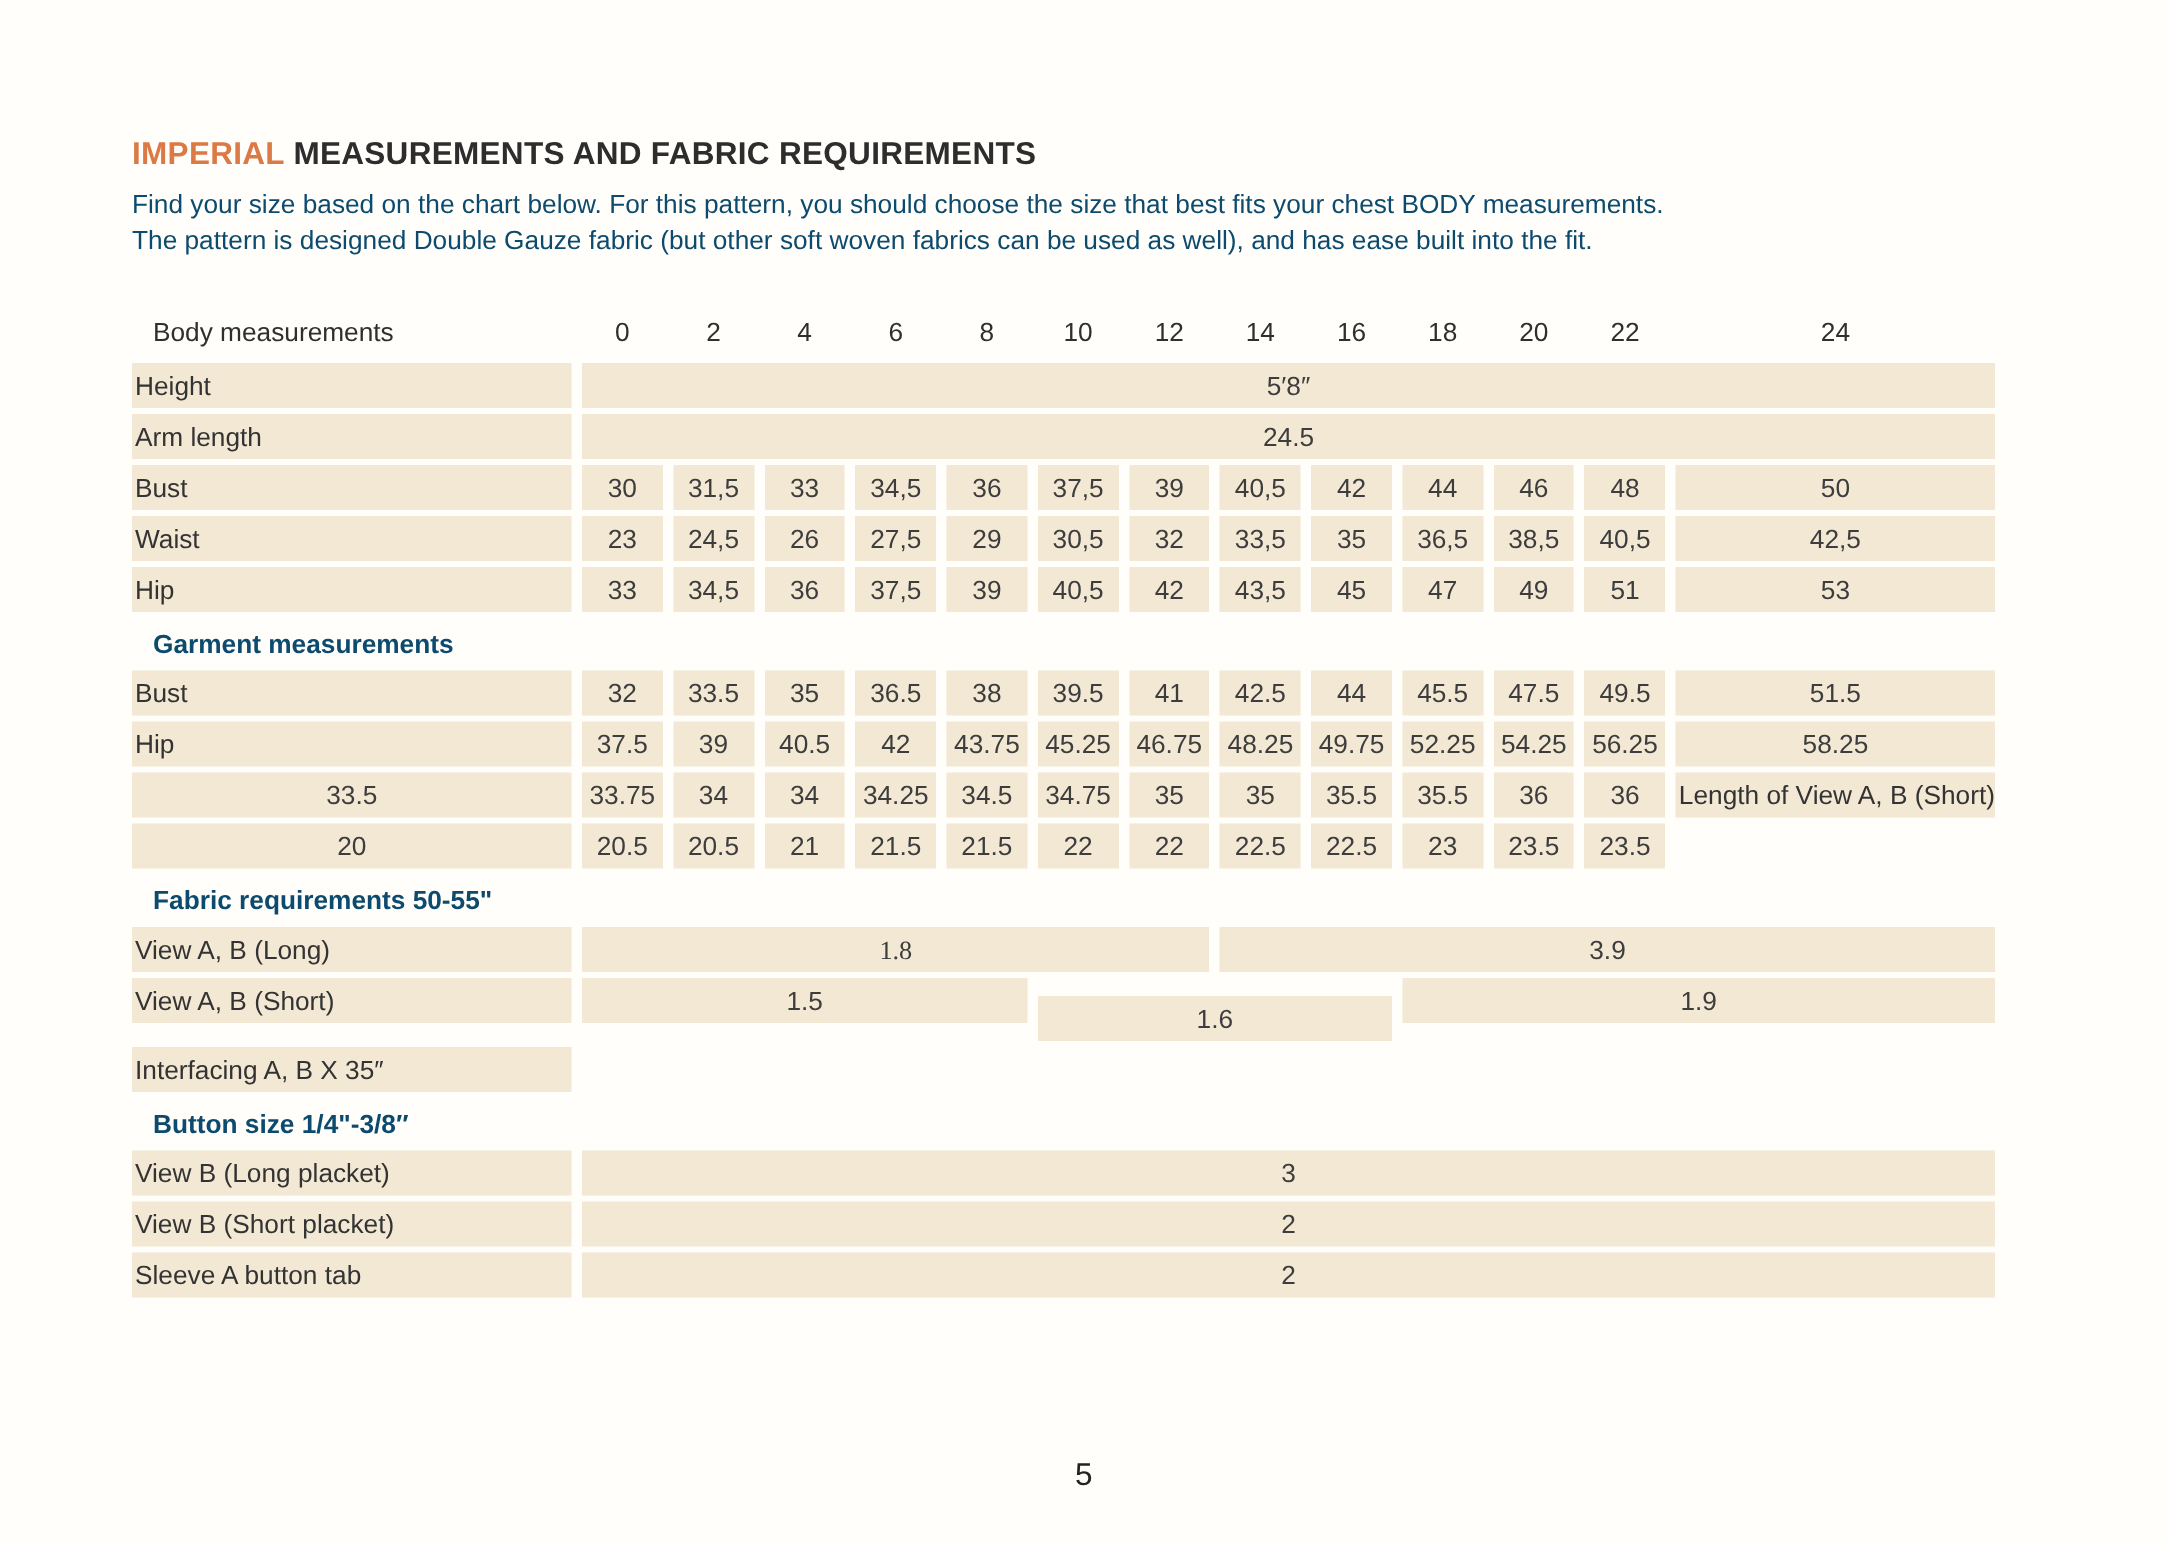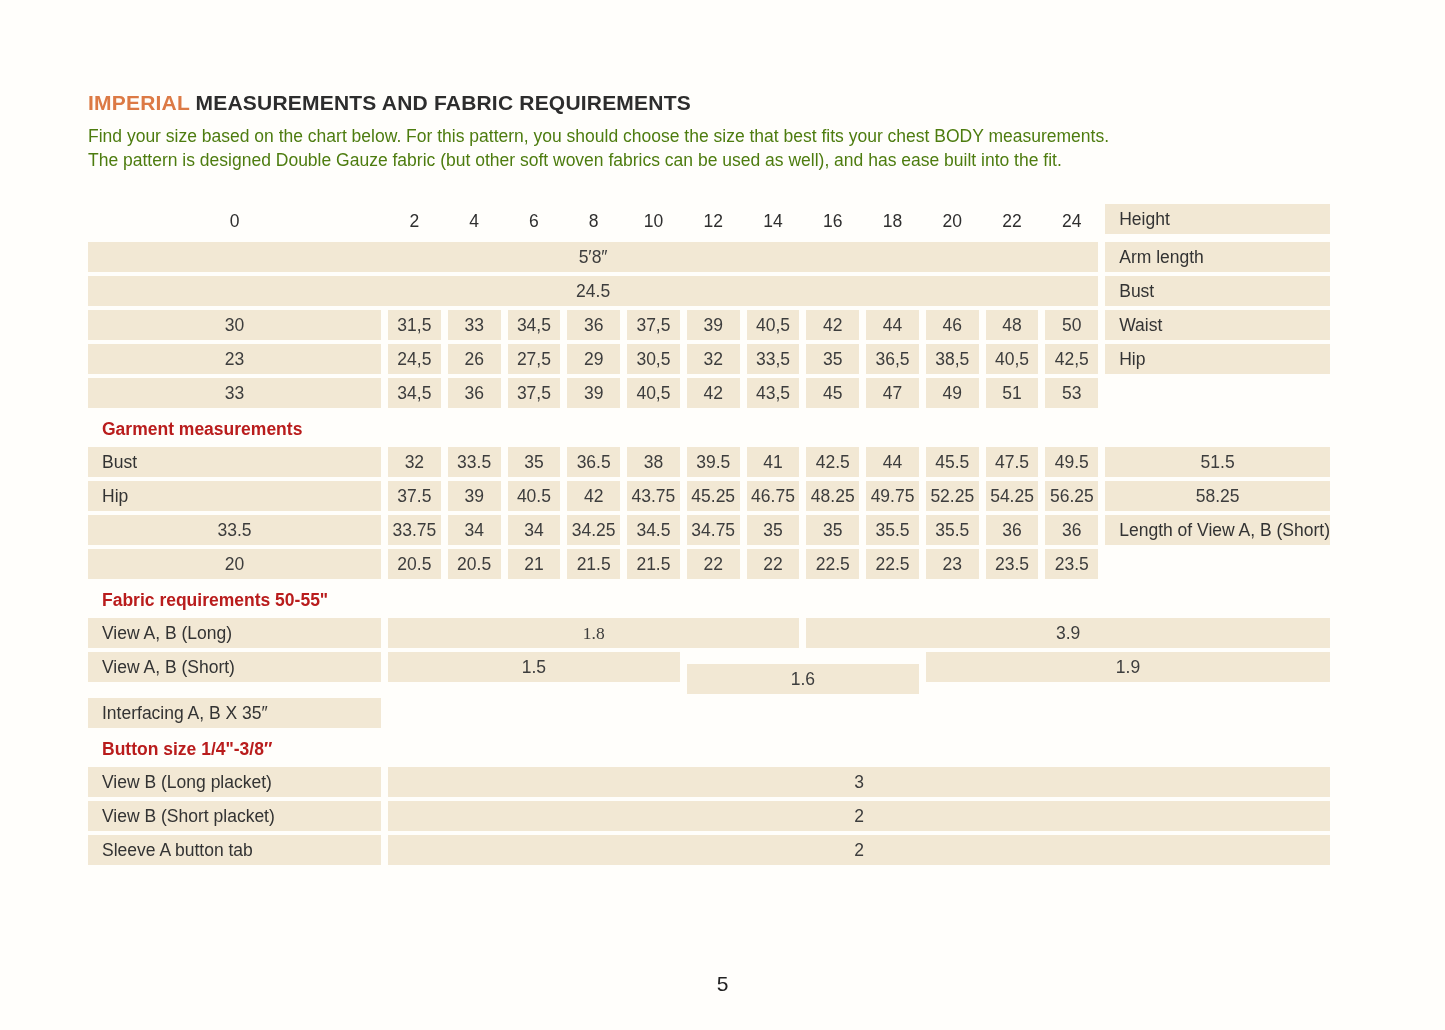--- a/index.html
+++ b/index.html
@@ -19,21 +19,21 @@
     font-weight: bold;
     letter-spacing: 0.2px;
     color: #2d2d2d;
     line-height: 30px;
   }
   h1.title .accent { color: #dc7a45; }
   .intro {
     margin: 7px 0 0 0;
     font-size: 17.5px;
     line-height: 23.5px;
-    color: #4d7c0f;
+    color: #0c4a6e;
   }
   .grid {
     margin-top: 32px;
     display: grid;
     grid-template-columns: 293px repeat(13, 1fr);
     column-gap: 7px;
     row-gap: 4px;
     width: 1242px;
   }
   .hcell {
@@ -46,56 +46,57 @@
   }
   .hcell.label-col { justify-content: flex-start; padding-left: 14px; }
   .hcell.num { justify-content: center; }
   .section-title {
     grid-column: 1 / -1;
     display: flex;
     align-items: flex-end;
     padding: 7px 0 3px 14px;
     font-size: 17.5px;
     font-weight: bold;
-    color: #b91c1c;
+    color: #0c4a6e;
     background: transparent;
   }
   .cell {
     background: #f2e8d4;
     height: 30px;
     display: flex;
     align-items: center;
     justify-content: center;
     font-size: 17.5px;
     color: #3d3d3d;
     white-space: nowrap;
   }
   .cell.label-cell {
     justify-content: flex-start;
-    padding-left: 14px;
+    padding-left: 2px;
     color: #333333;
   }
   .page-number {
     position: absolute;
     left: 0;
     top: 972px;
     width: 100%;
     text-align: center;
     font-size: 21px;
     color: #222222;
   }
 </style>
 </head>
 <body>
 
 <div class="page">
   <div class="content">
     <h1 class="title"><span class="accent">IMPERIAL</span><span> MEASUREMENTS AND FABRIC REQUIREMENTS</span></h1>
     <p class="intro"><span>Find your size based on the chart below. For this pattern, you should choose the size that best fits your chest BODY measurements.</span><br><span>The pattern is designed Double Gauze fabric (but other soft woven fabrics can be used as well), and has ease built into the fit.</span></p>
     <div class="grid" id="size-table">
+        <div class="hcell label-col">Body measurements</div>
         <div class="hcell num">0</div>
         <div class="hcell num">2</div>
         <div class="hcell num">4</div>
         <div class="hcell num">6</div>
         <div class="hcell num">8</div>
         <div class="hcell num">10</div>
         <div class="hcell num">12</div>
         <div class="hcell num">14</div>
         <div class="hcell num">16</div>
         <div class="hcell num">18</div>

